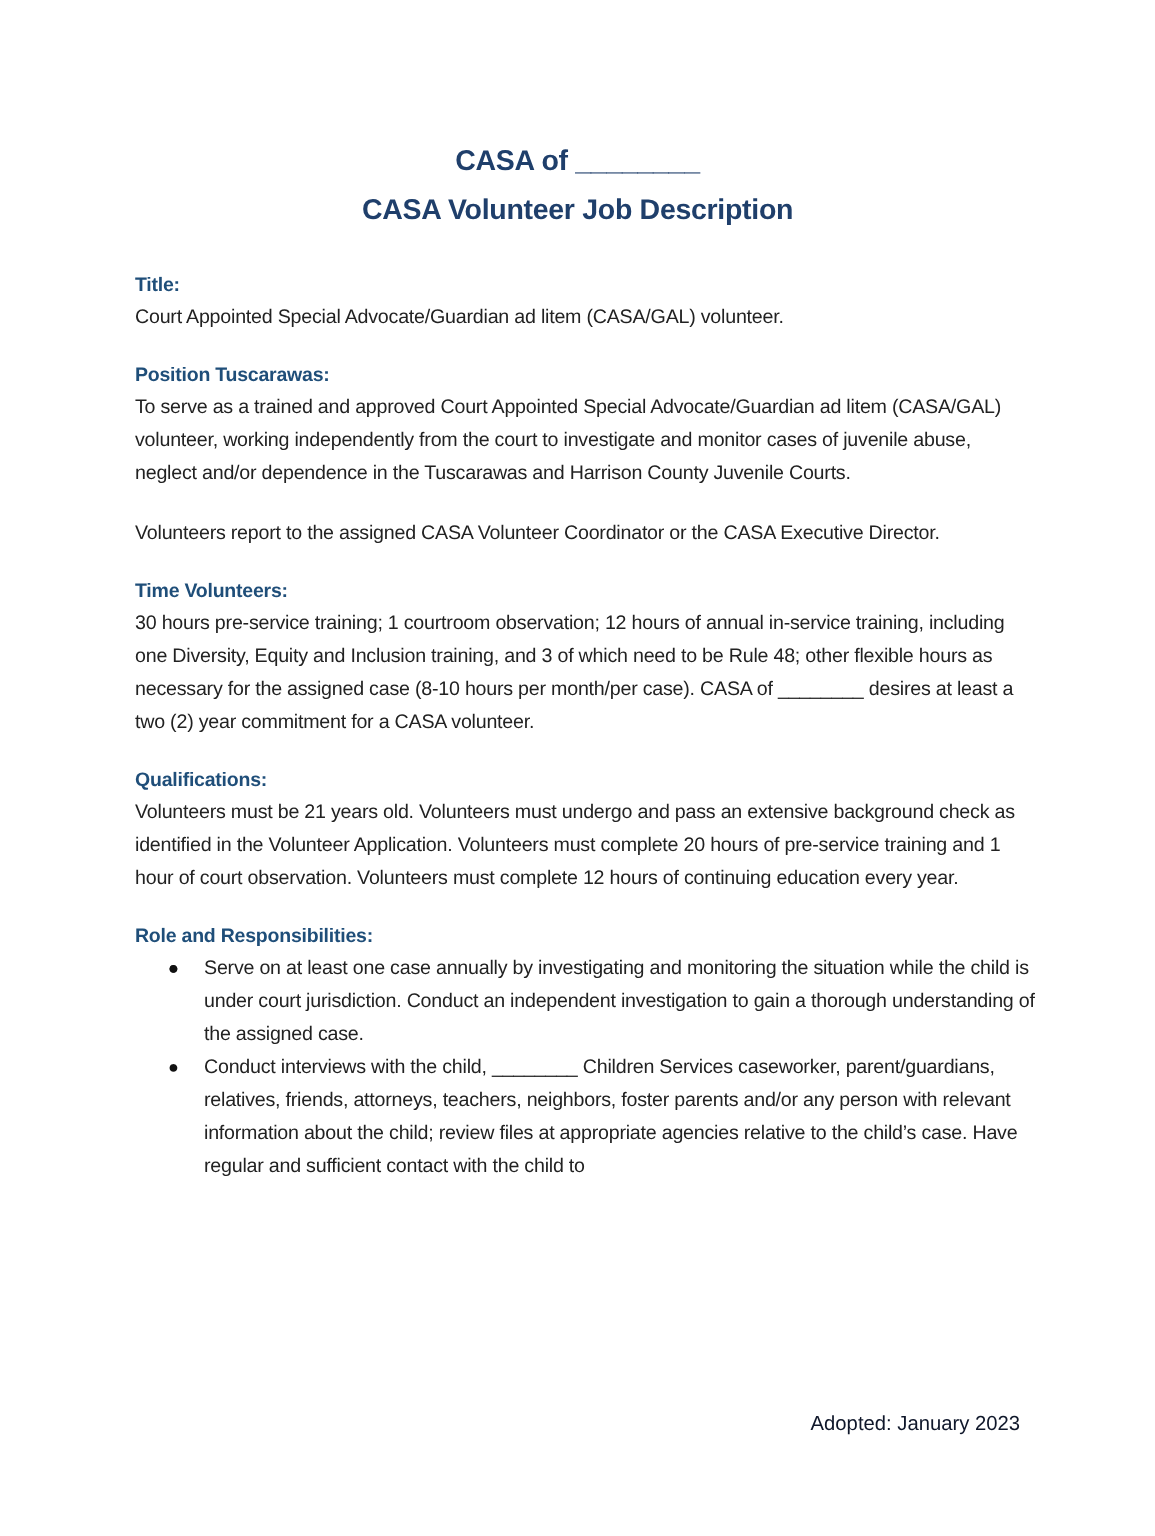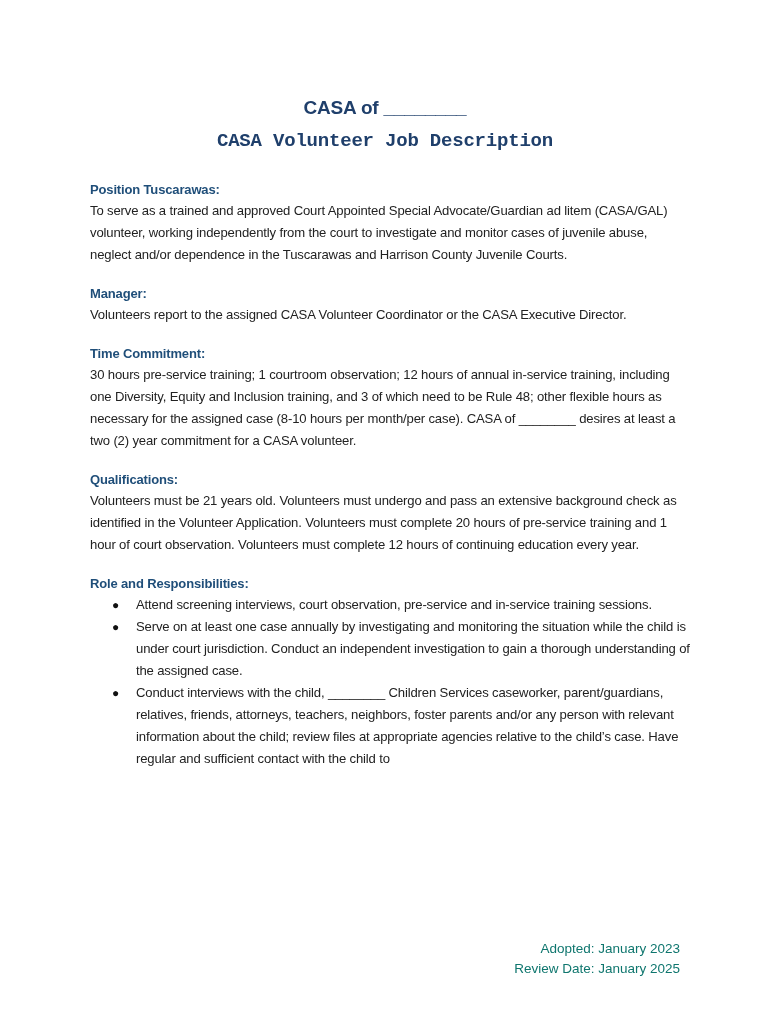--- a/index.html
+++ b/index.html
@@ -27,21 +27,21 @@
       position: absolute;
       left: 0;
       width: 770px;
       text-align: center;
       color: #1f3f6b;
       font-weight: bold;
       font-size: 19px;
       letter-spacing: -0.2px;
     }
     .doc-title.t1 { top: 97px; }
-    .doc-title.t2 { top: 130px; font-family: Liberation Mono, monospace; }
+    .doc-title.t2 { top: 130px; }
     .content {
       position: absolute;
       left: 90px;
       top: 180px;
       width: 600px;
       font-size: 13.1px;
       line-height: 22px;
       letter-spacing: -0.15px;
     }
     .section {
@@ -73,72 +73,73 @@
       font-size: 12px;
       color: #111111;
     }
     .footer {
       position: absolute;
       right: 90px;
       top: 939px;
       text-align: right;
       font-size: 13.5px;
       line-height: 20px;
-      color: #0f766e;
+      color: #0f172a;
     }
   </style>
 </head>
 <body>
 
 <div class="page">
 
   <div class="doc-title t1">CASA of ________</div>
   <div class="doc-title t2">CASA Volunteer Job Description</div>
 
   <div class="content">
 
+    <div class="section">
+      <div class="heading">Title:</div>
+      <div class="body-text">Court Appointed Special Advocate/Guardian ad litem (CASA/GAL) volunteer.</div>
+    </div>
 
     <div class="section">
       <div class="heading">Position Tuscarawas:</div>
       <div class="body-text">To serve as a trained and approved Court Appointed Special Advocate/Guardian ad litem (CASA/GAL) volunteer, working independently from the court to investigate and monitor cases of juvenile abuse, neglect and/or dependence in the Tuscarawas and Harrison County Juvenile Courts.</div>
     </div>
 
     <div class="section">
-      <div class="heading">Manager:</div>
       <div class="body-text">Volunteers report to the assigned CASA Volunteer Coordinator or the CASA Executive Director.</div>
     </div>
 
     <div class="section">
-      <div class="heading">Time Commitment:</div>
+      <div class="heading">Time Volunteers:</div>
       <div class="body-text">30 hours pre-service training; 1 courtroom observation; 12 hours of annual in-service training, including one Diversity, Equity and Inclusion training, and 3 of which need to be Rule 48; other flexible hours as necessary for the assigned case (8-10 hours per month/per case). CASA of ________ desires at least a two (2) year commitment for a CASA volunteer.</div>
     </div>
 
     <div class="section">
       <div class="heading">Qualifications:</div>
       <div class="body-text">Volunteers must be 21 years old. Volunteers must undergo and pass an extensive background check as identified in the Volunteer Application. Volunteers must complete 20 hours of pre-service training and 1 hour of court observation. Volunteers must complete 12 hours of continuing education every year.</div>
     </div>
 
     <div class="section">
       <div class="heading">Role and Responsibilities:</div>
       <ul class="bullets">
         <li>
           <span class="bullet-glyph">●</span>
-          <span>Attend screening interviews, court observation, pre-service and in-service training sessions.</span>
         </li>
         <li>
           <span class="bullet-glyph">●</span>
           <span>Serve on at least one case annually by investigating and monitoring the situation while the child is under court jurisdiction. Conduct an independent investigation to gain a thorough understanding of the assigned case.</span>
         </li>
         <li>
           <span class="bullet-glyph">●</span>
           <span>Conduct interviews with the child, ________ Children Services caseworker, parent/guardians, relatives, friends, attorneys, teachers, neighbors, foster parents and/or any person with relevant information about the child; review files at appropriate agencies relative to the child’s case. Have regular and sufficient contact with the child to</span>
         </li>
       </ul>
     </div>
 
   </div>
 
   <div class="footer">
     <div>Adopted: January 2023</div>
-    <div>Review Date: January 2025</div>
   </div>
 
 </div>
 
 </body></html>

